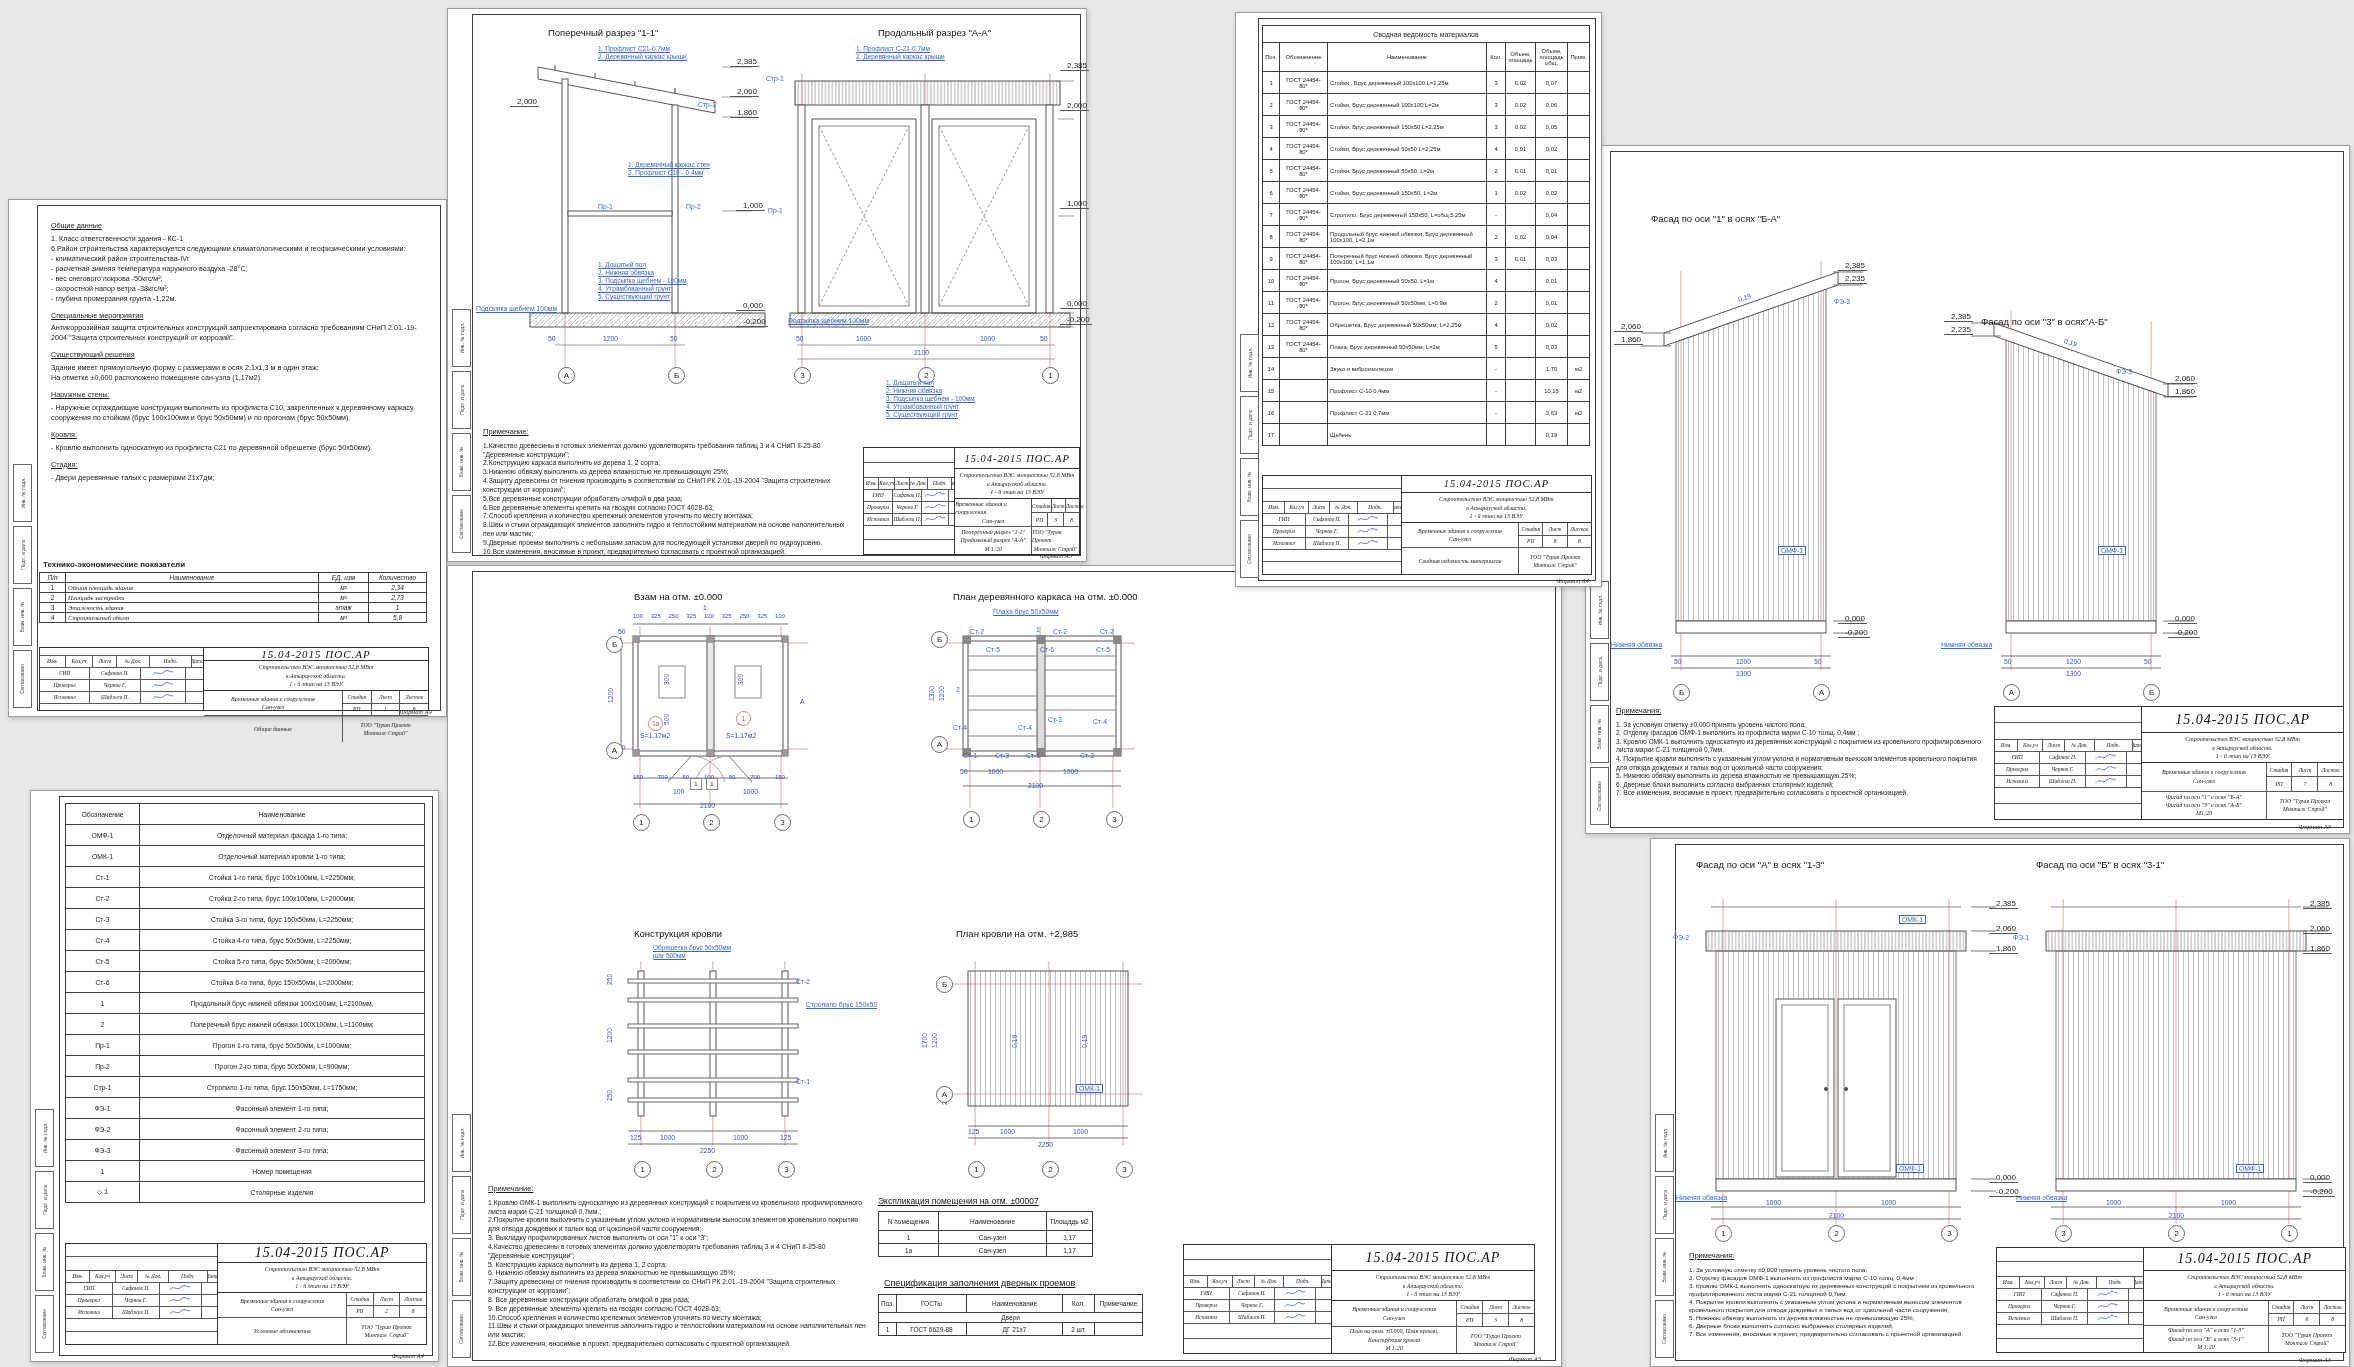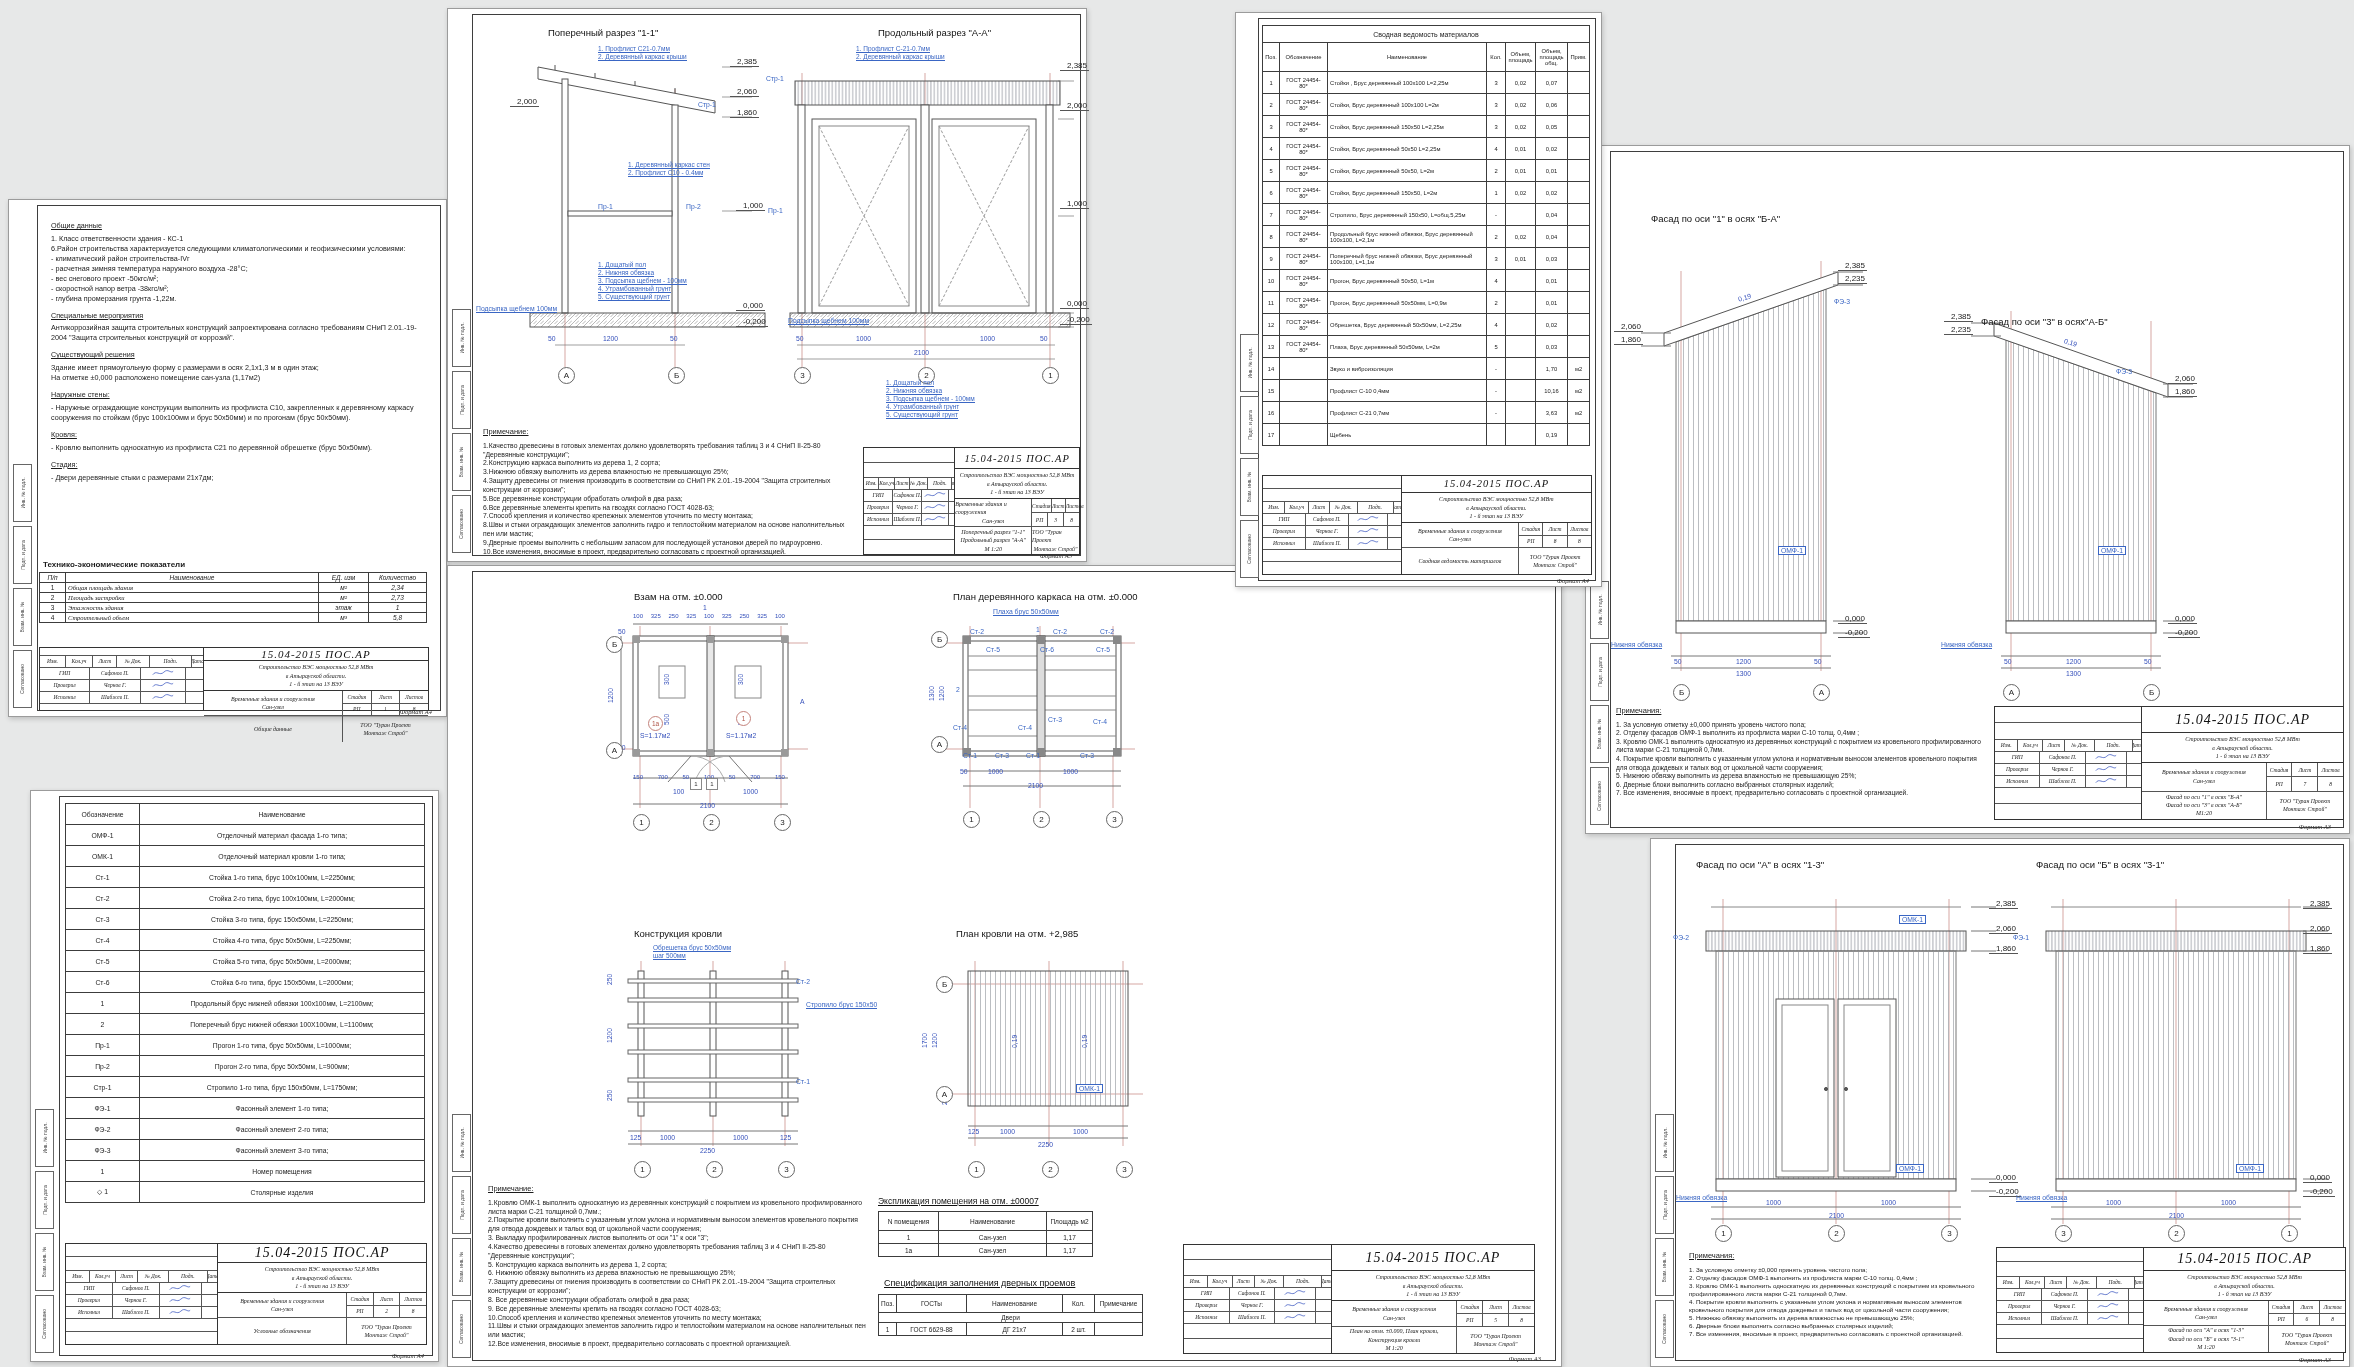--- a/index.html
+++ b/index.html
@@ -100,34 +100,34 @@
         <div class="mb" style="bottom: 194px;">
           <i>Инв. № подл.</i>
         </div>
       </div>
     <div class="ga" style="left:42px;top:14px;width:370px">
         <p class="gh">Общие данные</p>
         <p class="gp">1.      Класс ответственности здания - КС-1</p>
         <p class="gp">6.Район строительства характеризуется следующими климатологическими и геофизическими условиями:</p>
         <p class="gp">- климатический район строительства-IVг</p>
         <p class="gp">- расчетная зимняя температура наружного воздуха -28°С;</p>
-        <p class="gp">- вес снегового проект -50кгс/м²;</p>
+        <p class="gp">- вес снегового покрова -50кгс/м²;</p>
         <p class="gp">- скоростной напор ветра -38кгс/м²;</p>
         <p class="gp">- глубина промерзания грунта -1,22м.</p>
         <p class="gh">Специальные мероприятия</p>
         <p class="gp">Антикоррозийная защита строительных конструкций запроектирована согласно требованиям СНиП 2.01.-19-2004 "Защита строительных конструкций от коррозий".</p>
         <p class="gh">Существующий решения</p>
         <p class="gp">Здание имеет прямоугольную форму с размерами в осях 2,1х1,3 м в один этаж;</p>
         <p class="gp">На отметке ±0,000 расположено помещение сан-узла (1,17м2)</p>
         <p class="gh">Наружные стены:</p>
         <p class="gp">- Наружные ограждающие конструкции выполнить из профлиста С10, закрепленных к деревянному каркасу сооружения по стойкам (брус 100х100мм и брус 50х50мм) и по прогонам (брус 50х50мм).</p>
         <p class="gh">Кровля:</p>
         <p class="gp">- Кровлю выполнить односкатную из профлиста С21 по деревянной обрешетке (брус 50х50мм).</p>
         <p class="gh">Стадия:</p>
-        <p class="gp">- Двери деревянные стыки с размерами 21х7дм;</p>
+        <p class="gp">- Двери деревянные талых с размерами 21х7дм;</p>
       </div>
     <div class="t" style="left:34px;top:360px;font-size:8px;font-weight:bold"><span>Технико-экономические показатели</span></div>
     <table class="tbl" style="position:absolute;left:30px;top:372px;width:388px;font-size:6.5px">
       <colgroup>
           <col style="width:26px">
           <col>
           <col style="width:50px">
           <col style="width:58px">
         </colgroup>
       <tbody>

